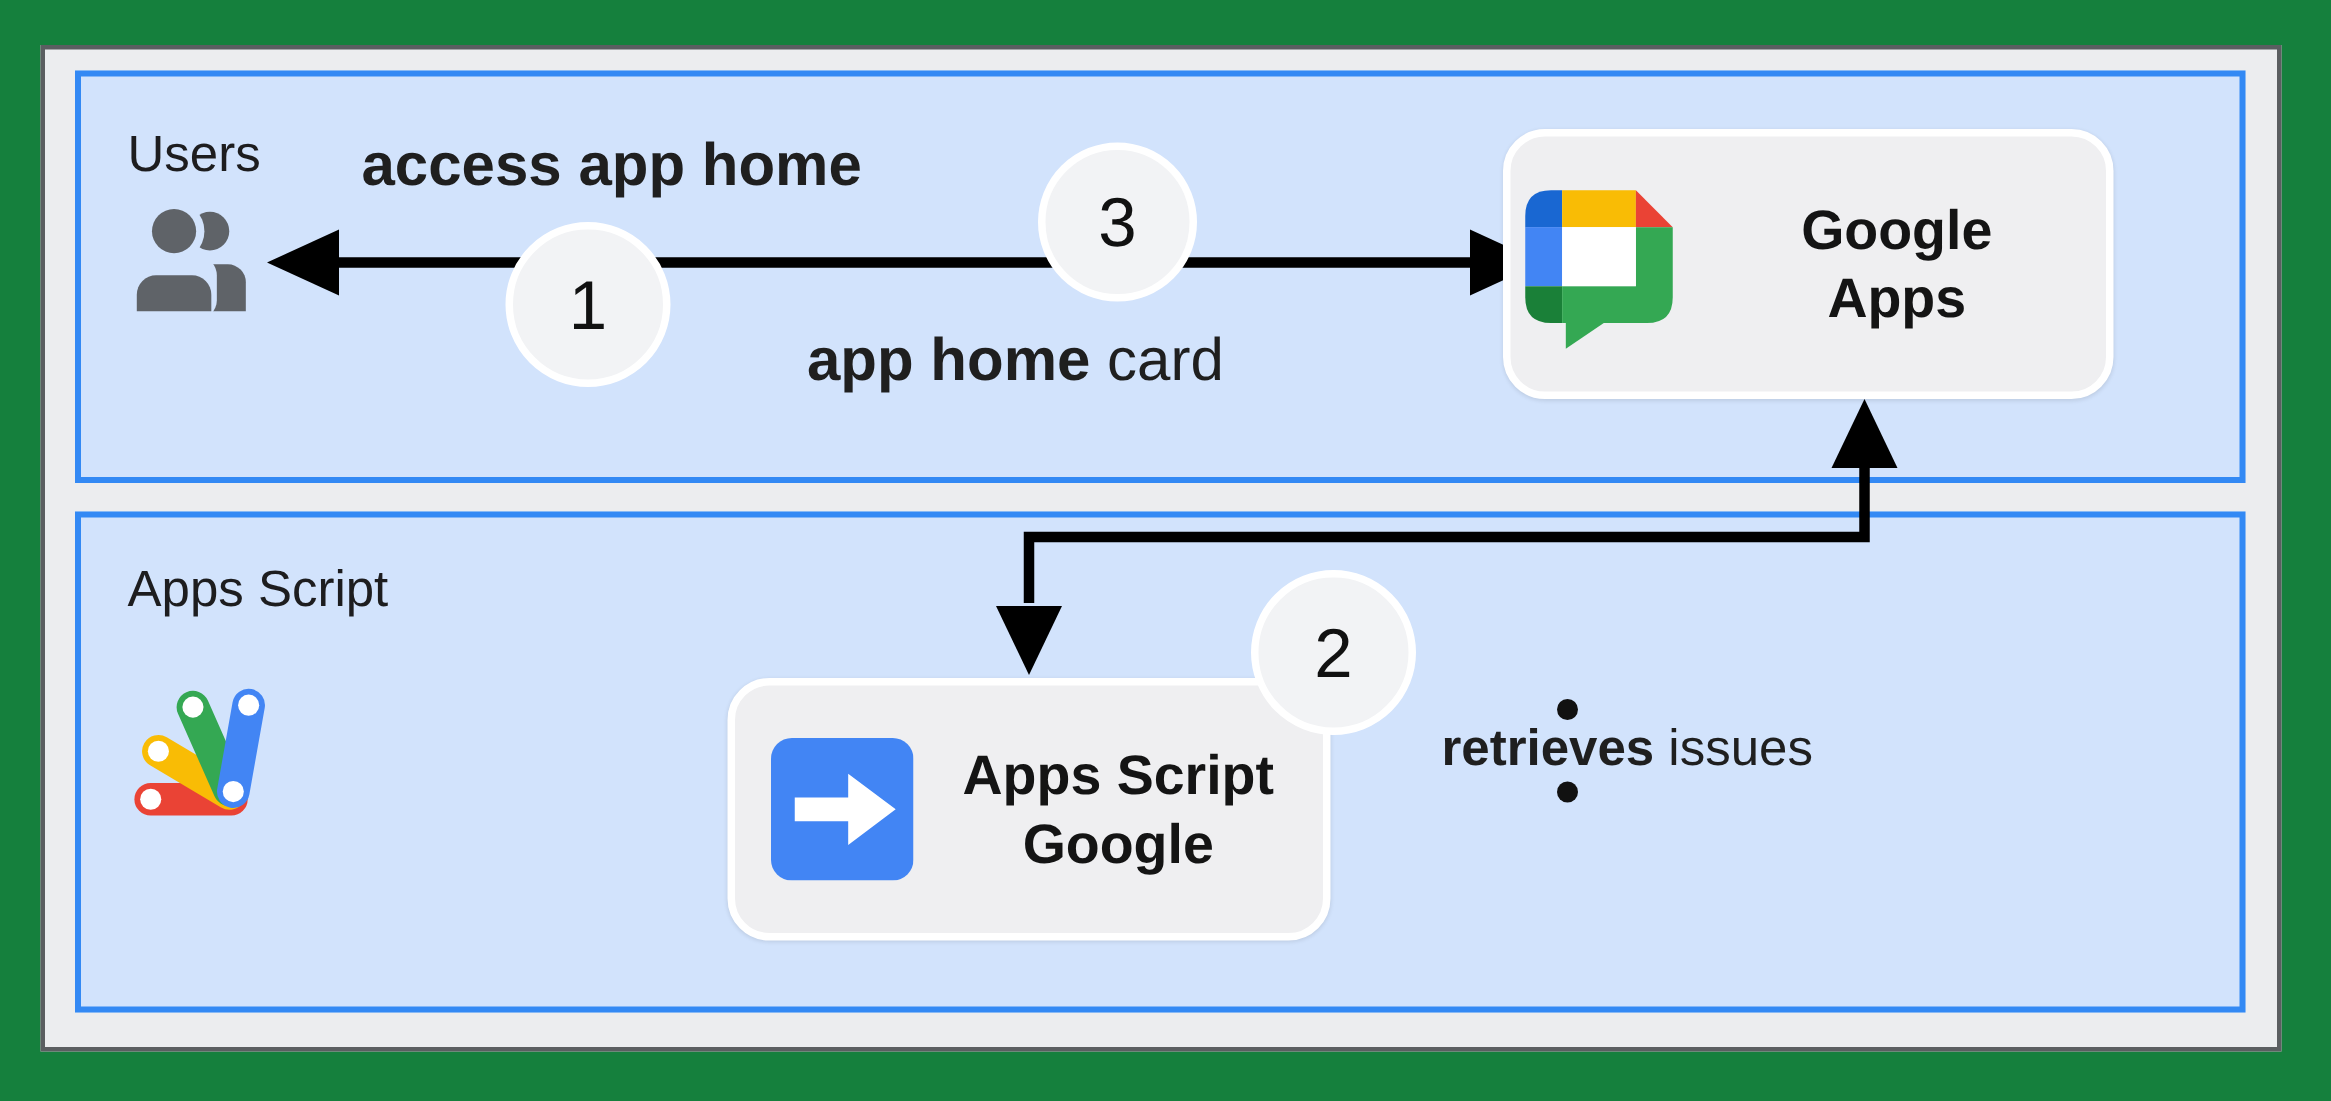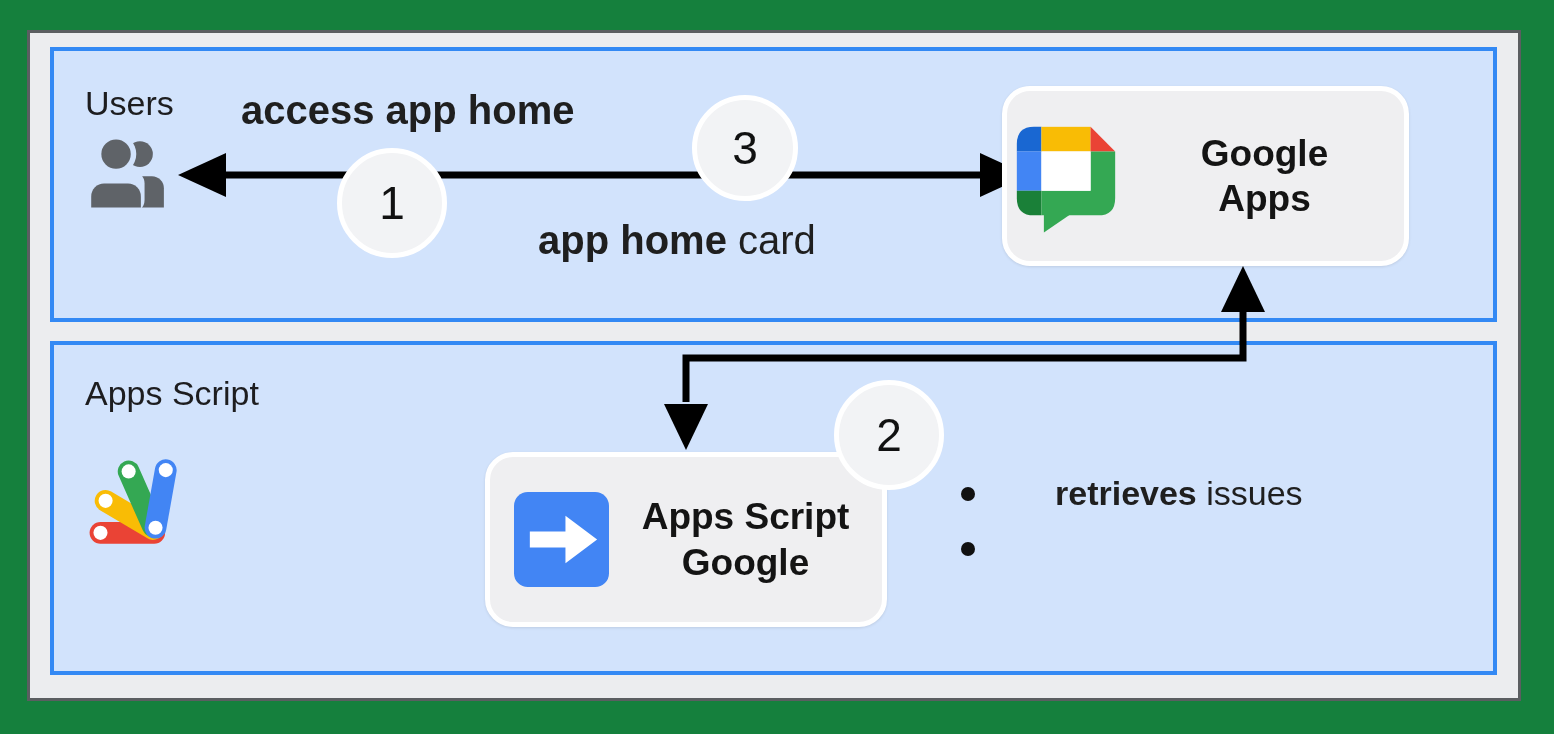--- a/index.html
+++ b/index.html
@@ -38,21 +38,21 @@
   .circle-3{left:692px;top:95px;width:96px;height:96px;}
   .circle-2{left:834px;top:380px;}
   .edge-label{position:absolute;font-size:40px;text-align:left;z-index:3;white-space:nowrap;}
   .b{font-weight:700;}
   .icon{position:absolute;z-index:3;}
   .users-icon{left:82px;top:130px;}
   .apps-script-icon{left:80px;top:438px;}
   .chat-logo{flex:0 0 auto;}
   .project-icon{flex:0 0 auto;}
   .bullet-list{position:absolute;left:961px;top:466px;z-index:3;}
-  .bullet-row{display:flex;align-items:center;height:55px;}
+  .bullet-row{display:flex;align-items:center;height:55px;flex-direction:column;}
   .bullet-dot{width:14px;height:14px;border-radius:50%;background:#111;margin-right:80px;flex:0 0 auto;}
   .bullet-text{font-size:34px;white-space:nowrap;}
 </style>
 </head>
 <body>
 
 <div class="canvas">
 
   <div class="frame"></div>
 

